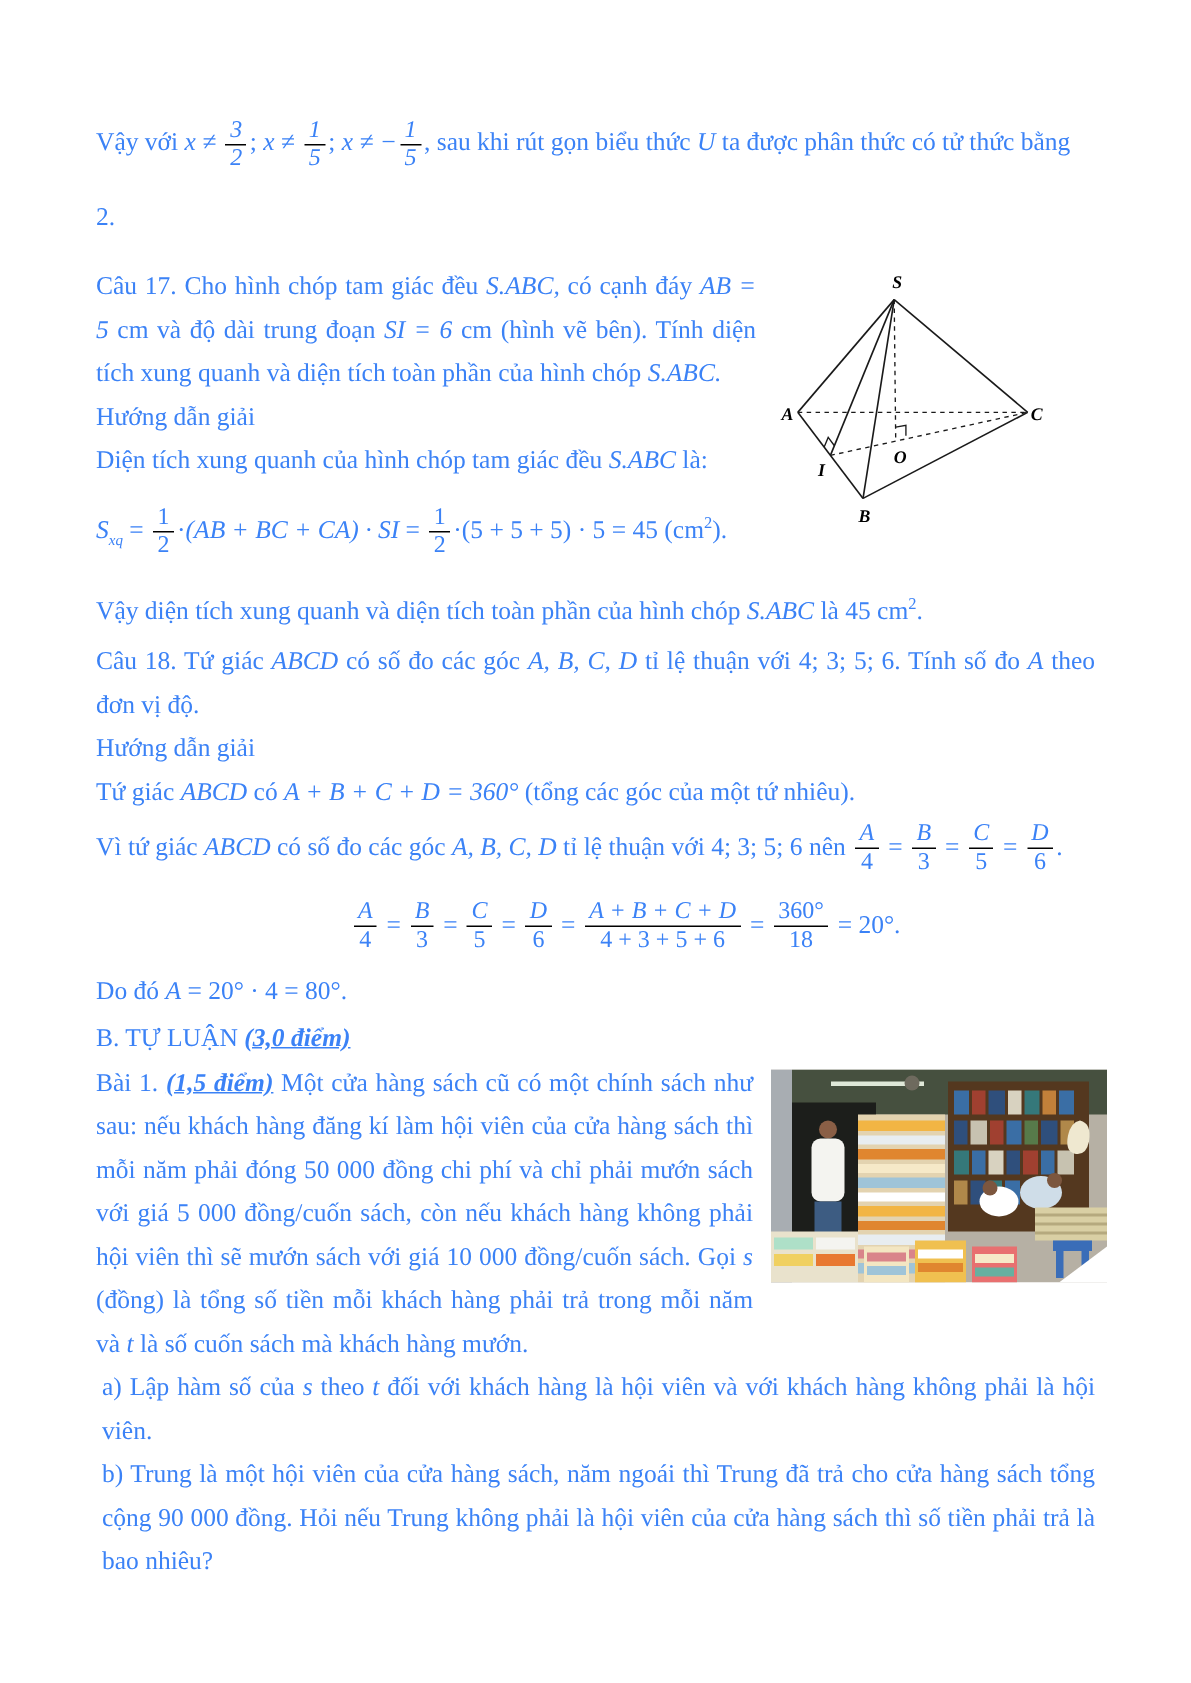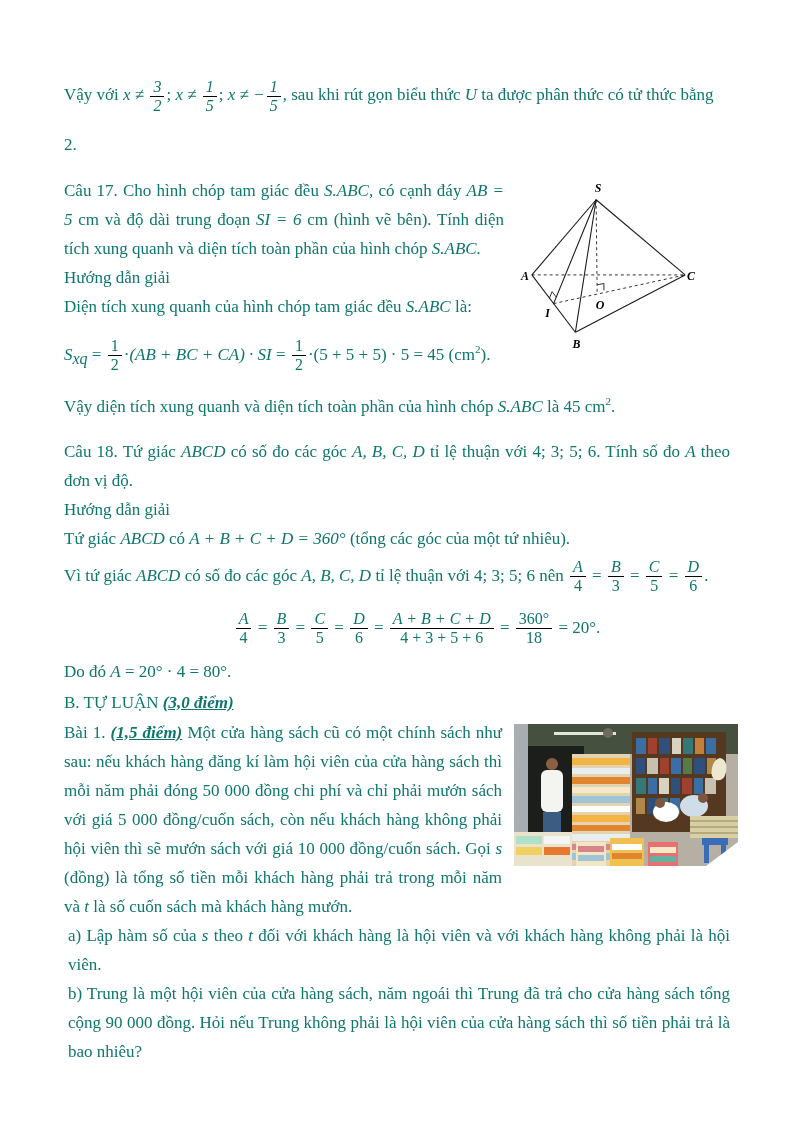--- a/index.html
+++ b/index.html
@@ -1,41 +1,41 @@
 <!DOCTYPE html>
 <html><head>
 <meta charset="utf-8">
 <style>
   html,body{margin:0;padding:0;background:#ffffff;}
   .page{
     width:794px;height:1122px;box-sizing:border-box;
     padding:70px 64px 30px 64px;
     font-family:"Liberation Serif","DejaVu Serif",serif;
-    font-size:17px;color:#0f766e;background:#fff;overflow:hidden;
+    font-size:17px;color:#3b82f6;background:#fff;overflow:hidden;
   }
   p{margin:0;}
   .para{text-align:justify;line-height:29px;}
   .line{line-height:29px;}
   .bold{font-weight:normal;}
   .bi{font-weight:bold;font-style:italic;text-decoration:underline;}
   .math{font-style:italic;}
   .mline{line-height:50px;}
   .frac{display:inline-block;text-align:center;vertical-align:middle;line-height:1.12;margin:0 2px;}
   .frac .num,.frac .den{display:block;padding:0 3px;font-size:16px;}
   .frac .den{border-top:1px solid #000;}
-  sub{font-size:16px;font-style:italic;}
+  sub{font-size:10px;font-style:italic;}
   sup{font-size:11px;}
   .fig-wrap{float:right;width:196px;margin:2px 0 4px 14px;padding-right:16px;}
   .photo-wrap{float:right;width:224px;height:142px;margin:6px -8px 6px 12px;}
   .photo-wrap svg{display:block;}
   .formula{line-height:52px;margin:2px 0;}
   .chain{text-align:center;line-height:54px;margin:2px 0;padding-left:40px;}
   .vi-line{line-height:46px;text-align:justify;}
   .sec17{margin-top:6px;}
-  .sec18{margin-top:16px;}
+  .sec18{margin-top:4px;}
   .abc{padding-left:4px;}
   .heading-line{line-height:30px;margin-top:2px;}
   .clearfix::after{content:"";display:block;clear:both;}
 </style>
 </head>
 <body>
 
 <div class="page">
 
   <p class="mline"><span>Vậy với</span> <span class="math">x ≠</span> <span class="frac"><span class="num math">3</span><span class="den math">2</span></span><span>;</span> <span class="math">x ≠</span> <span class="frac"><span class="num math">1</span><span class="den math">5</span></span><span>;</span> <span class="math">x ≠ −</span><span class="frac"><span class="num math">1</span><span class="den math">5</span></span><span>, sau khi rút gọn biểu thức </span><span class="math">U</span><span> ta được phân thức có tử thức bằng 2.</span></p>

